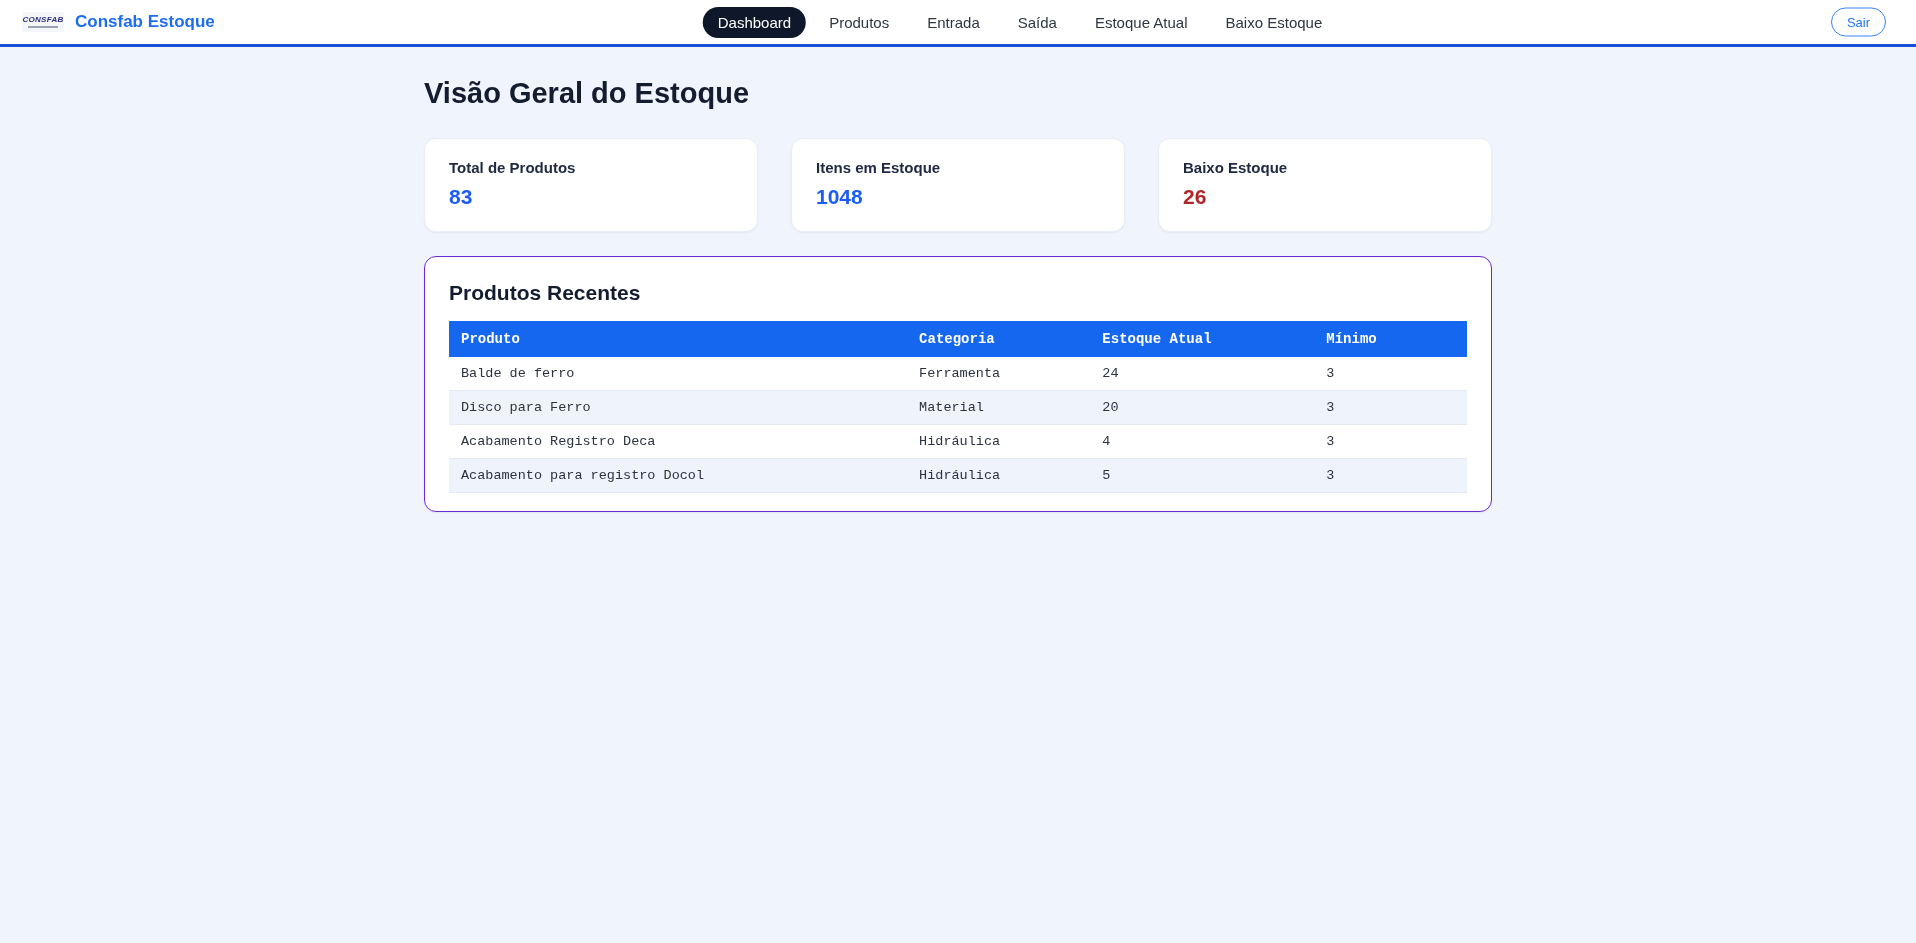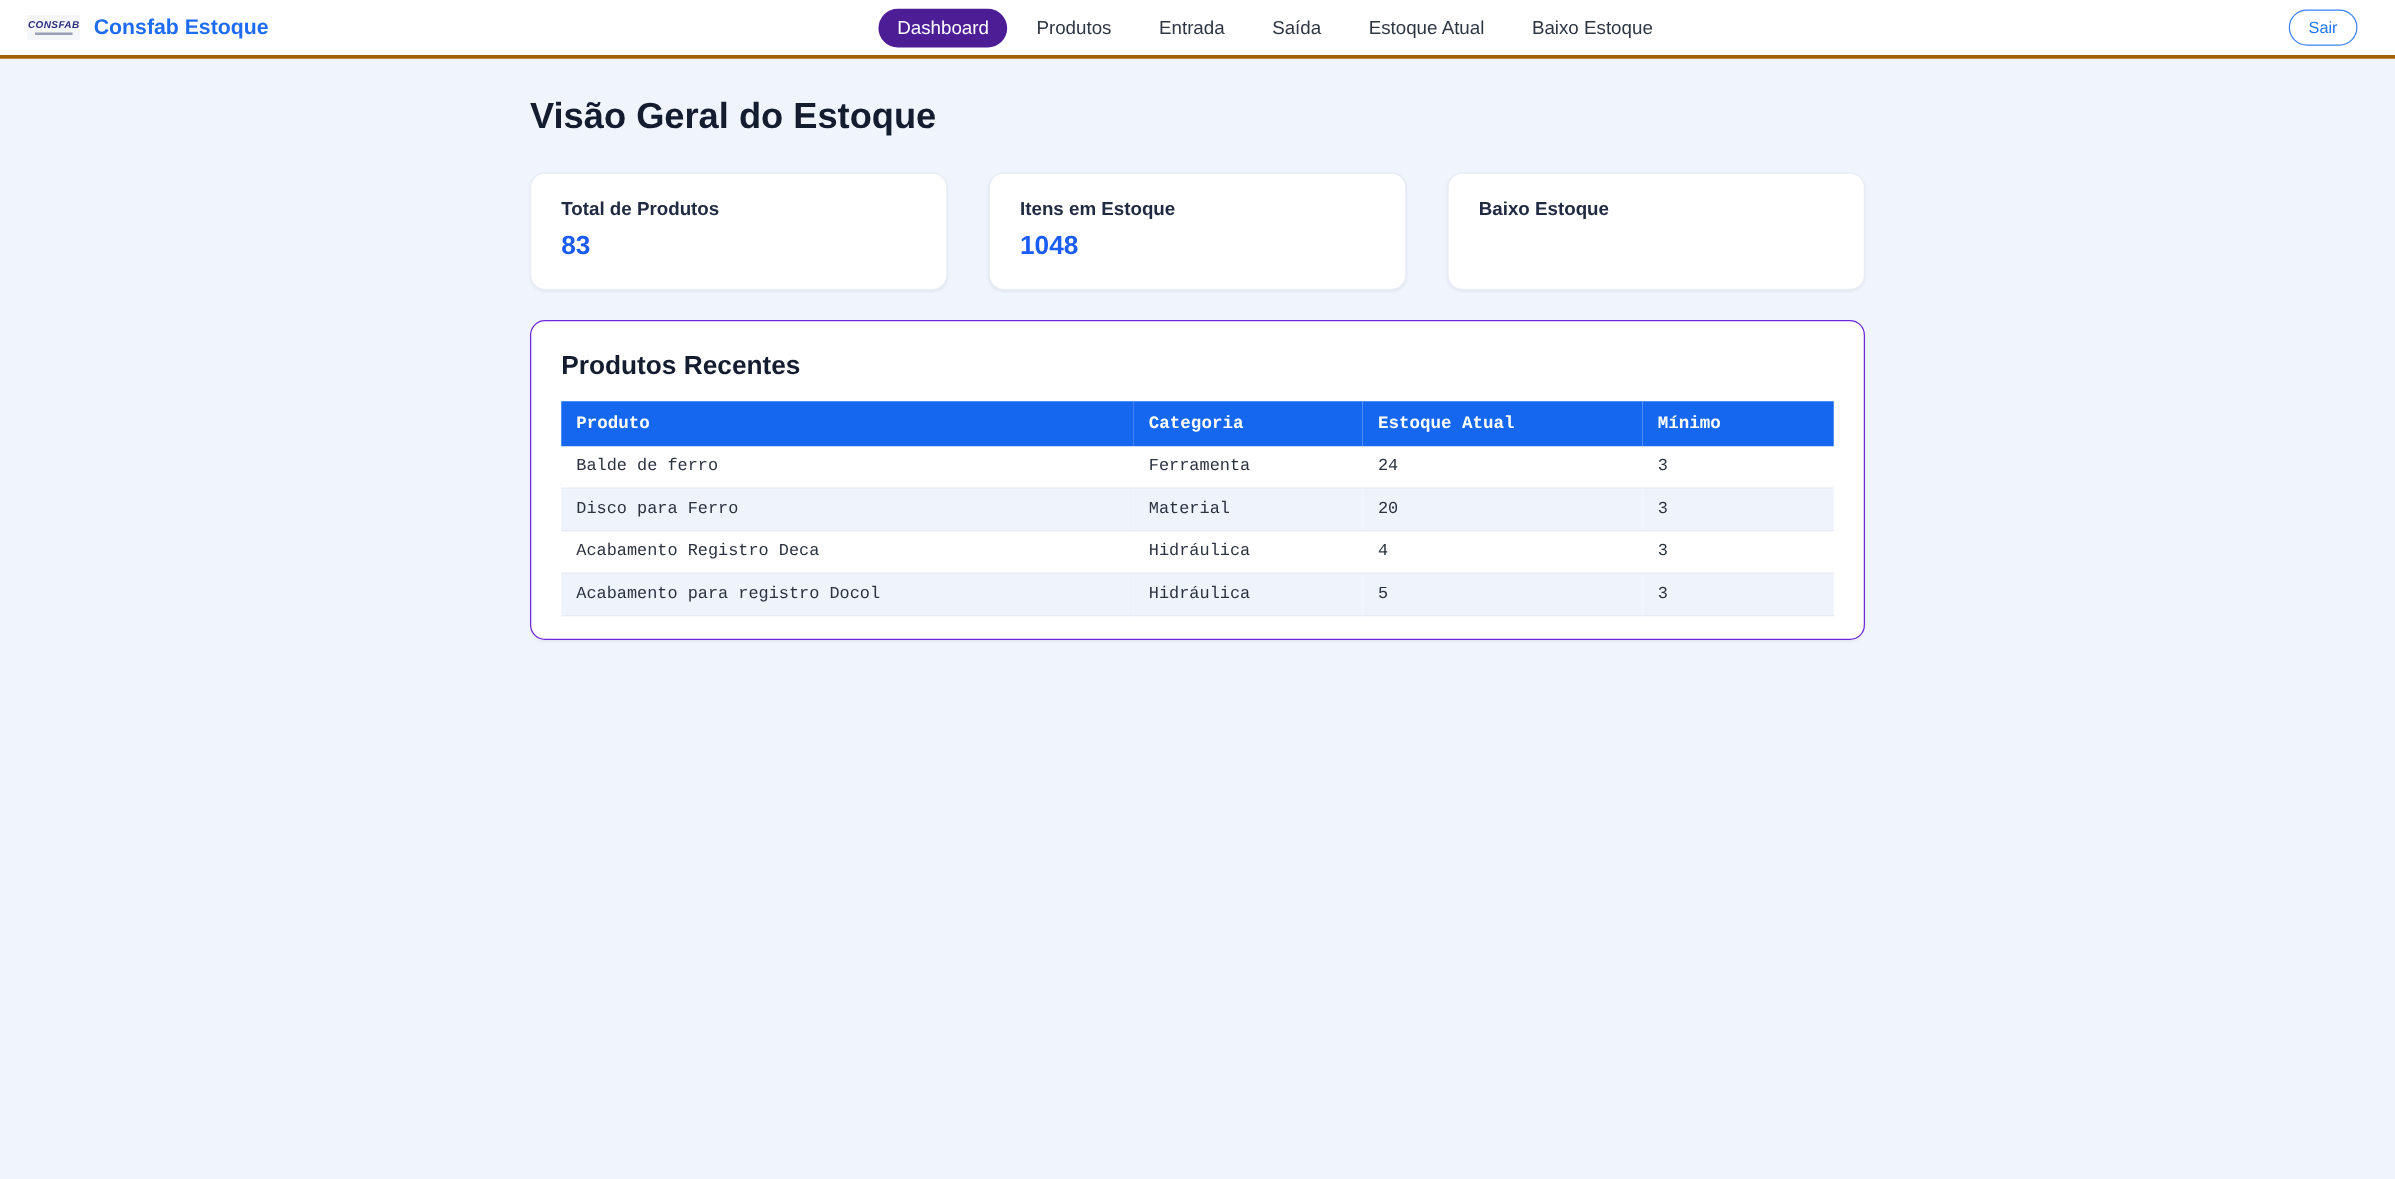--- a/index.html
+++ b/index.html
@@ -9,21 +9,21 @@
     background: #f0f4fc;
     color: #1c2534;
     overflow: hidden;
   }
 
   
   .navbar {
     position: relative;
     height: 47px;
     background: #ffffff;
-    border-bottom: 3px solid #a16207;
+    border-bottom: 3px solid #1d4ed8;
     display: flex;
     align-items: center;
     padding: 0 22px;
   }
   .brand {
     display: flex;
     align-items: center;
     gap: 11px;
     cursor: pointer;
   }
@@ -68,21 +68,21 @@
     border: none;
     background: transparent;
     font-family: inherit;
     font-size: 15px;
     color: #2e3644;
     padding: 7px 15px;
     border-radius: 50px;
     cursor: pointer;
   }
   .nav-item.active {
-    background: #4c1d95;
+    background: #0f172a;
     color: #ffffff;
   }
   .logout-btn {
     position: absolute;
     right: 30px;
     top: 50%;
     transform: translateY(-50%);
     background: #ffffff;
     border: 1px solid #3b82f6;
     color: #2174f5;
@@ -202,20 +202,21 @@
     <div class="stat-card">
       <div class="stat-label">Total de Produtos</div>
       <div class="stat-value" style="color: rgb(26, 92, 244);">83</div>
     </div>
     <div class="stat-card">
       <div class="stat-label">Itens em Estoque</div>
       <div class="stat-value" style="color: rgb(26, 92, 244);">1048</div>
     </div>
     <div class="stat-card">
       <div class="stat-label">Baixo Estoque</div>
+      <div class="stat-value" style="color: rgb(176, 37, 41);">26</div>
     </div>
   </div>
 
   <section class="panel">
     <h2>Produtos Recentes</h2>
     <table class="products">
       <thead>
         <tr>
             <th>Produto</th>
             <th>Categoria</th>

